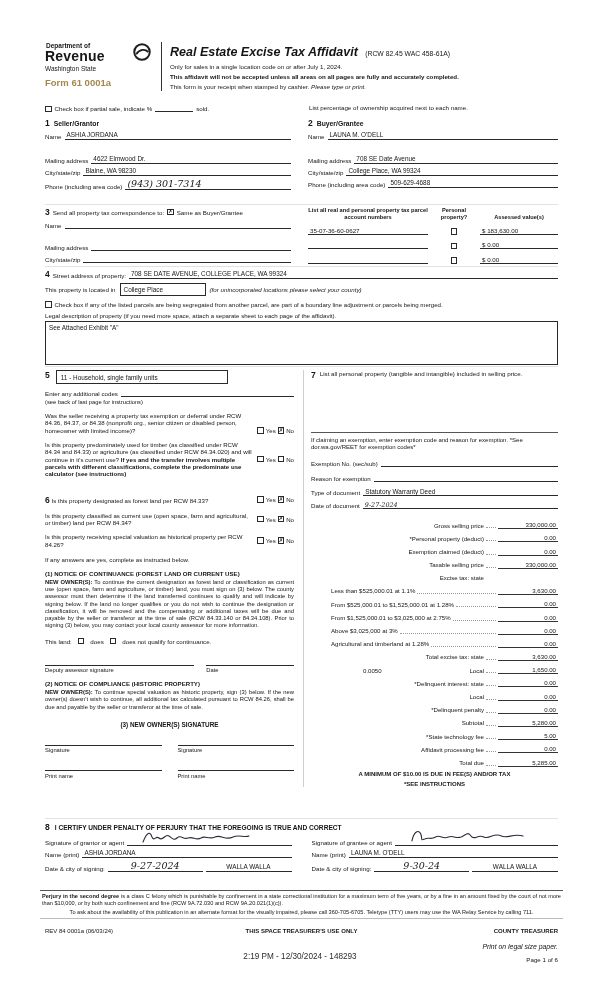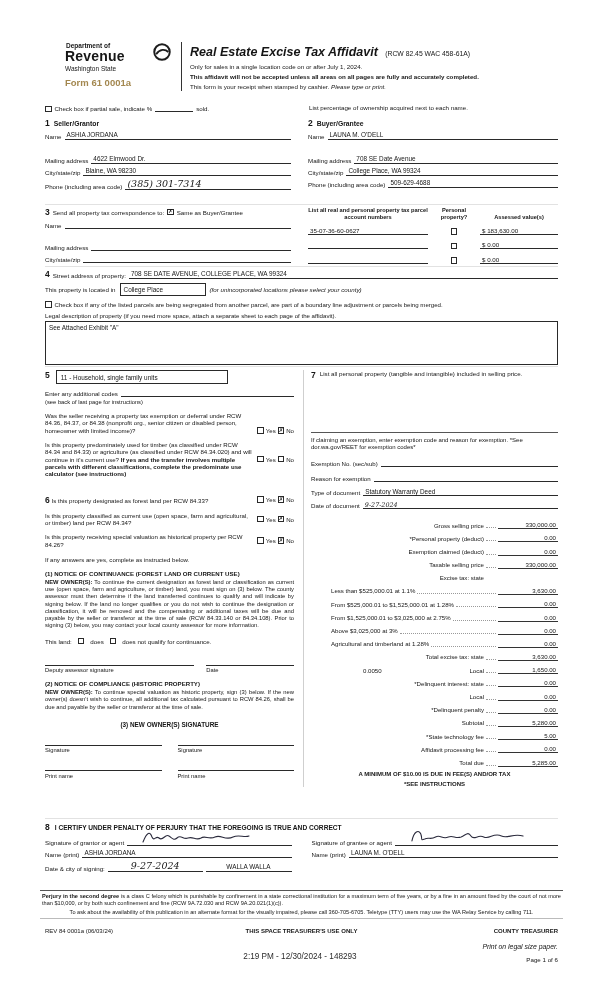--- a/index.html
+++ b/index.html
@@ -5,21 +5,21 @@
   * { margin:0; padding:0; box-sizing:border-box; }
   html,body { background:#ffffff; }
   .page {
     position:relative; width:600px; height:988px; margin:0 auto;
     background:#fff; color:#161616; overflow:hidden;
     font-family:"Liberation Sans","DejaVu Sans",sans-serif;
     outline:1px solid #d9d9d9;
   }
   
   .hdr { position:absolute; left:45px; top:42px; width:513px; display:flex; }
-  .hdr-left { width:108px; position:relative;margin-left:20px; }
+  .hdr-left { width:108px; position:relative; }
   .dept { display:block; font-size:6.5px; font-weight:bold; margin-left:1px; }
   .rev  { display:block; font-size:14px; font-weight:bold; letter-spacing:.2px; margin-top:-1px; }
   .wa   { font-size:6.5px; margin-top:1px; }
   .formno { font-size:9.5px; font-weight:bold; color:#a3874f; margin-top:5px; }
   .logo { position:absolute; right:2px; top:1px; width:18px; height:18px; }
   .hdr-div { width:1px; background:#333; margin:0 8px; }
   .hdr-right { flex:1; }
   .title { font-size:12.5px; font-weight:bold;font-style:italic; }
   .titlesuffix { font-size:6.8px; margin-left:3px; }
   .hnote { font-size:6.2px; margin-top:2.5px; line-height:1.25; }
@@ -203,21 +203,21 @@
       <div class="frow">
         <span class="lbl">Mailing address</span>
         <span class="fv">4622 Elmwood Dr.</span>
       </div>
       <div class="frow">
         <span class="lbl">City/state/zip</span>
         <span class="fv">Blaine, WA 98230</span>
       </div>
       <div class="frow">
         <span class="lbl">Phone (including area code)</span>
-        <span class="fv hand">(385) 301-7314</span>
+        <span class="fv hand">(943) 301-7314</span>
       </div>
     </div>
     <div class="halfR">
       <div class="sechead">
         <span class="snum">2</span>
         <span class="stitle">Buyer/Grantee</span>
       </div>
       <div class="frow">
         <span class="lbl">Name</span>
         <span class="fv">LAUNA M. O'DELL</span>
@@ -638,20 +638,25 @@
               <svg width="118" height="18" viewBox="0 0 120 18">
                 <path d="M3 14 C5 4 10 2 12 7 C14 12 11 14 16 12 C20 10 22 13 27 10 C32 7 34 13 40 10 C45 8 47 12 53 10 C58 8 60 4 63 9 C66 14 70 7 76 10 C82 13 86 5 94 9 C100 12 106 6 116 9" fill="none" stroke="#2b2b3d" stroke-width="1.1" stroke-linecap="round"></path>
               </svg>
             </span>
           </span>
         </div>
         <div class="frow">
           <span class="lbl">Name (print)</span>
           <span class="fv">LAUNA M. O'DELL</span>
         </div>
+        <div class="frow">
+          <span class="lbl">Date &amp; city of signing:</span>
+          <span class="fv hand ctr">9-30-24</span>
+          <span class="fv ctr" style="max-width:86px">WALLA WALLA</span>
+        </div>
       </div>
     </div>
   </div>
 
   <div class="perjury">
     <div class="perjtext">
       <b>Perjury in the second degree</b>
       <span>is a class C felony which is punishable by confinement in a state correctional institution for a maximum term of five years, or by a fine in an amount fixed by the court of not more than $10,000, or by both such confinement and fine (RCW 9A.72.030 and RCW 9A.20.021(1)(c)).</span>
     </div>
     <div class="altfmt">To ask about the availability of this publication in an alternate format for the visually impaired, please call 360-705-6705. Teletype (TTY) users may use the WA Relay Service by calling 711.</div>

